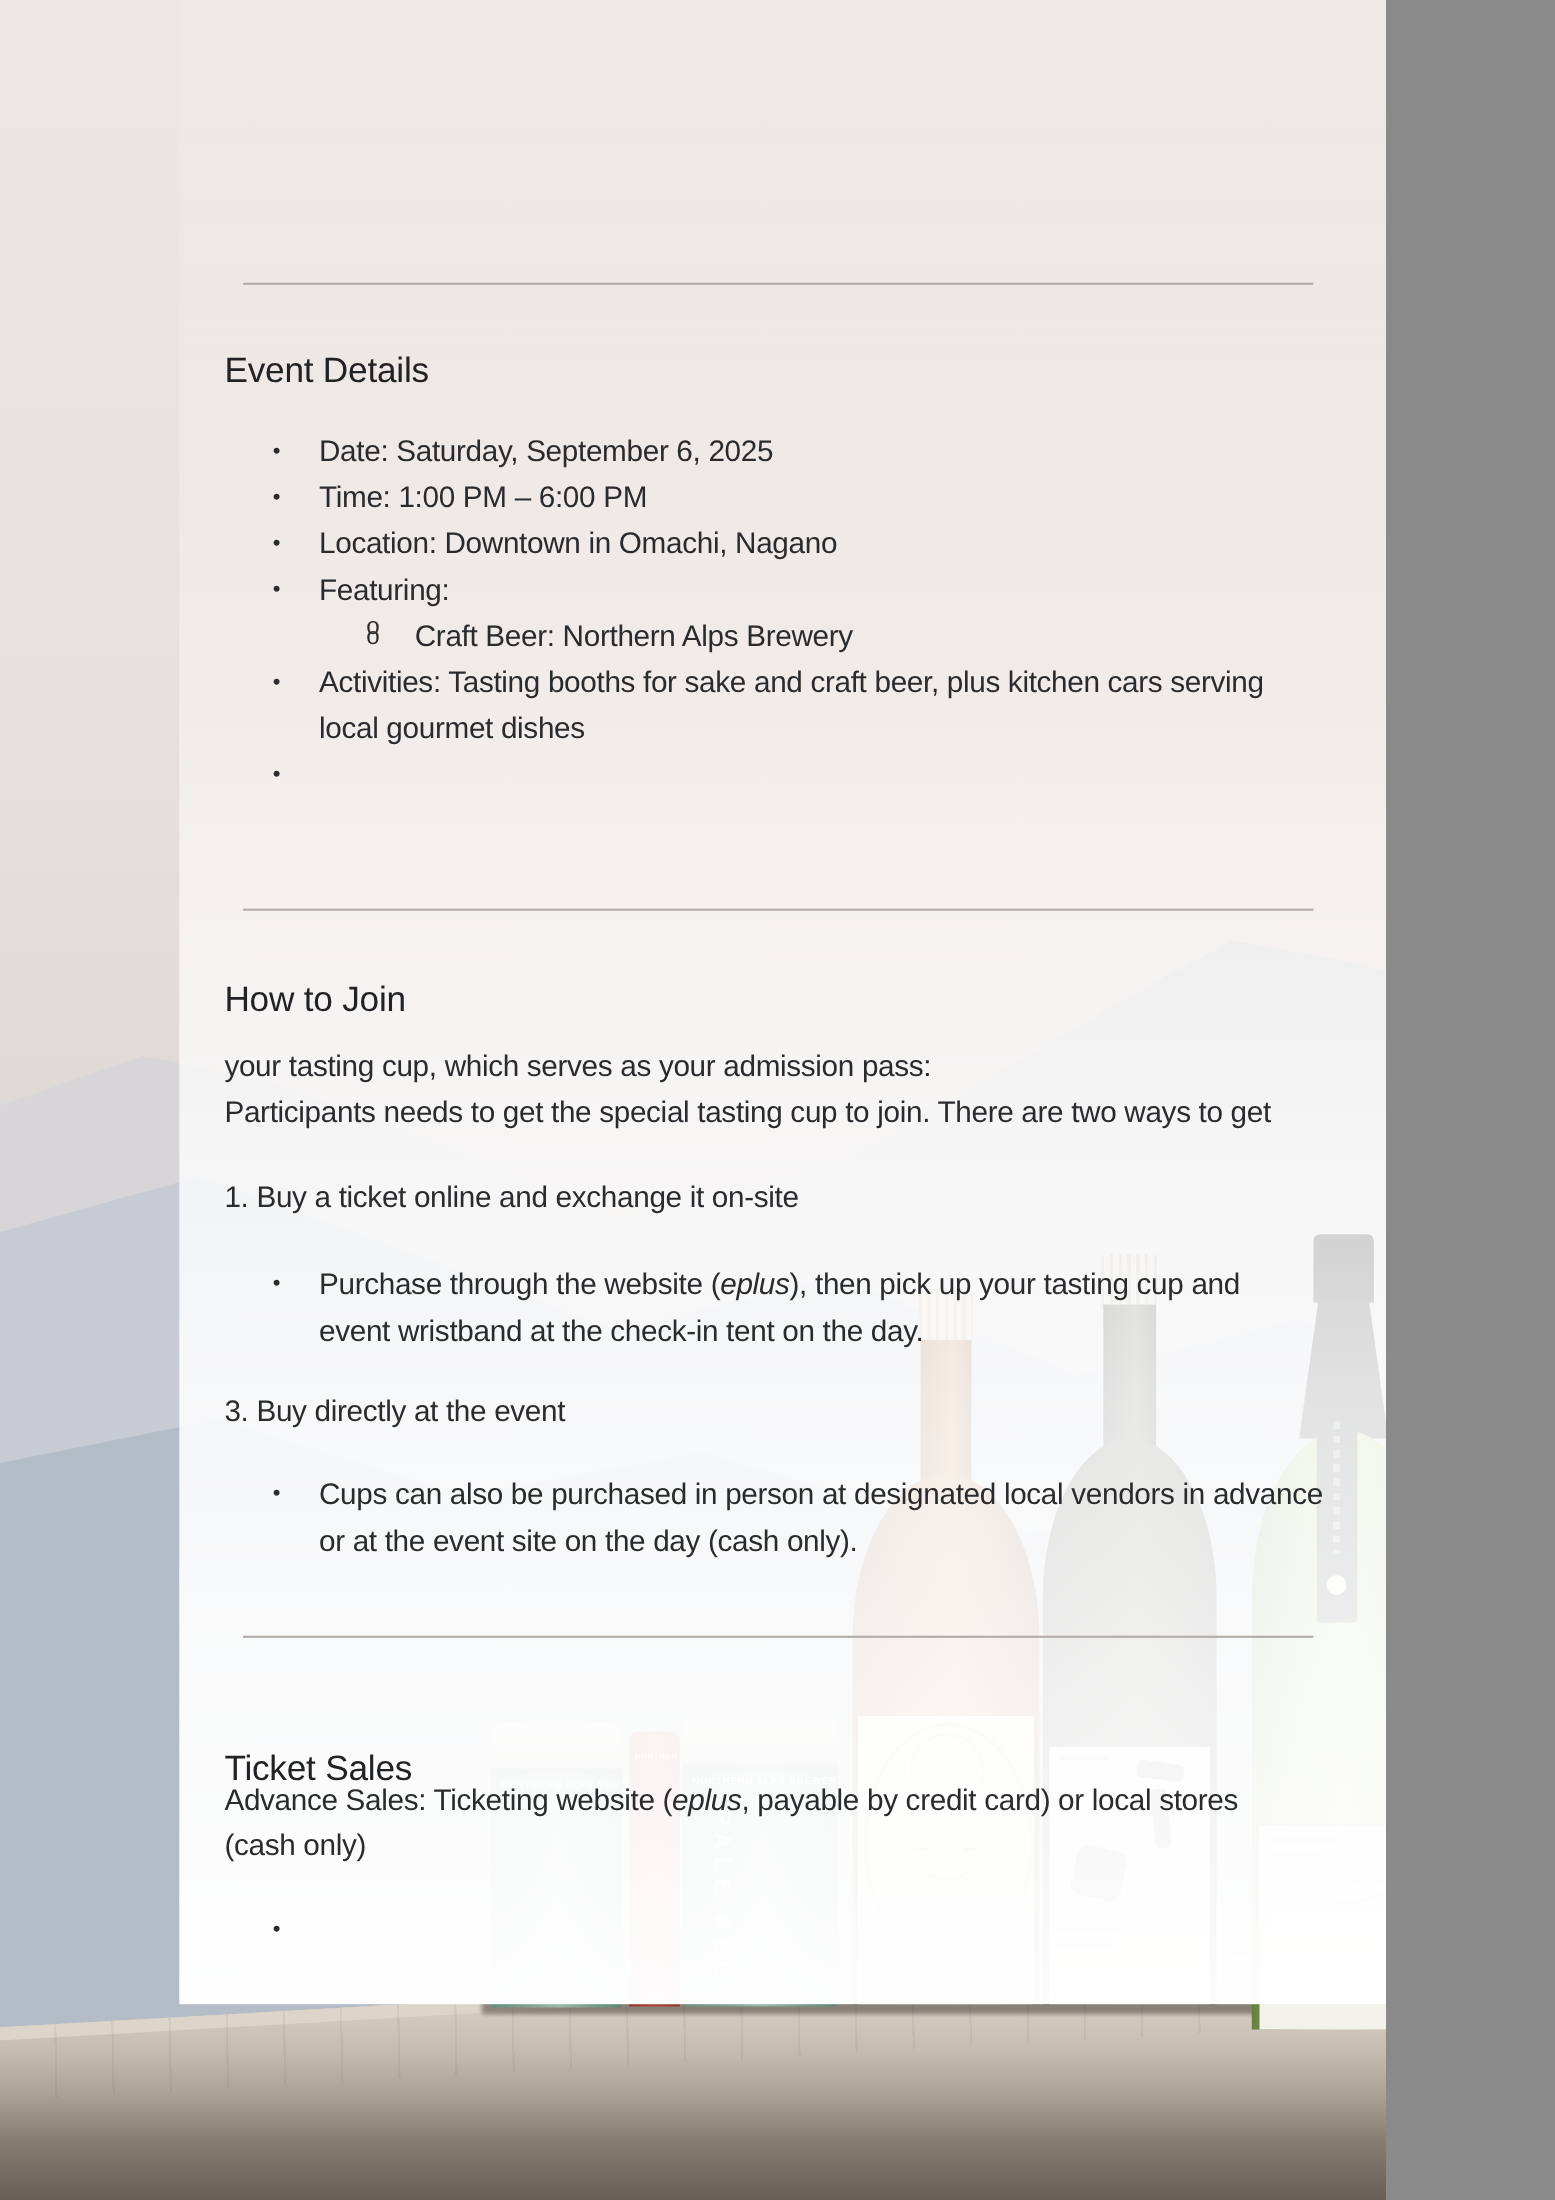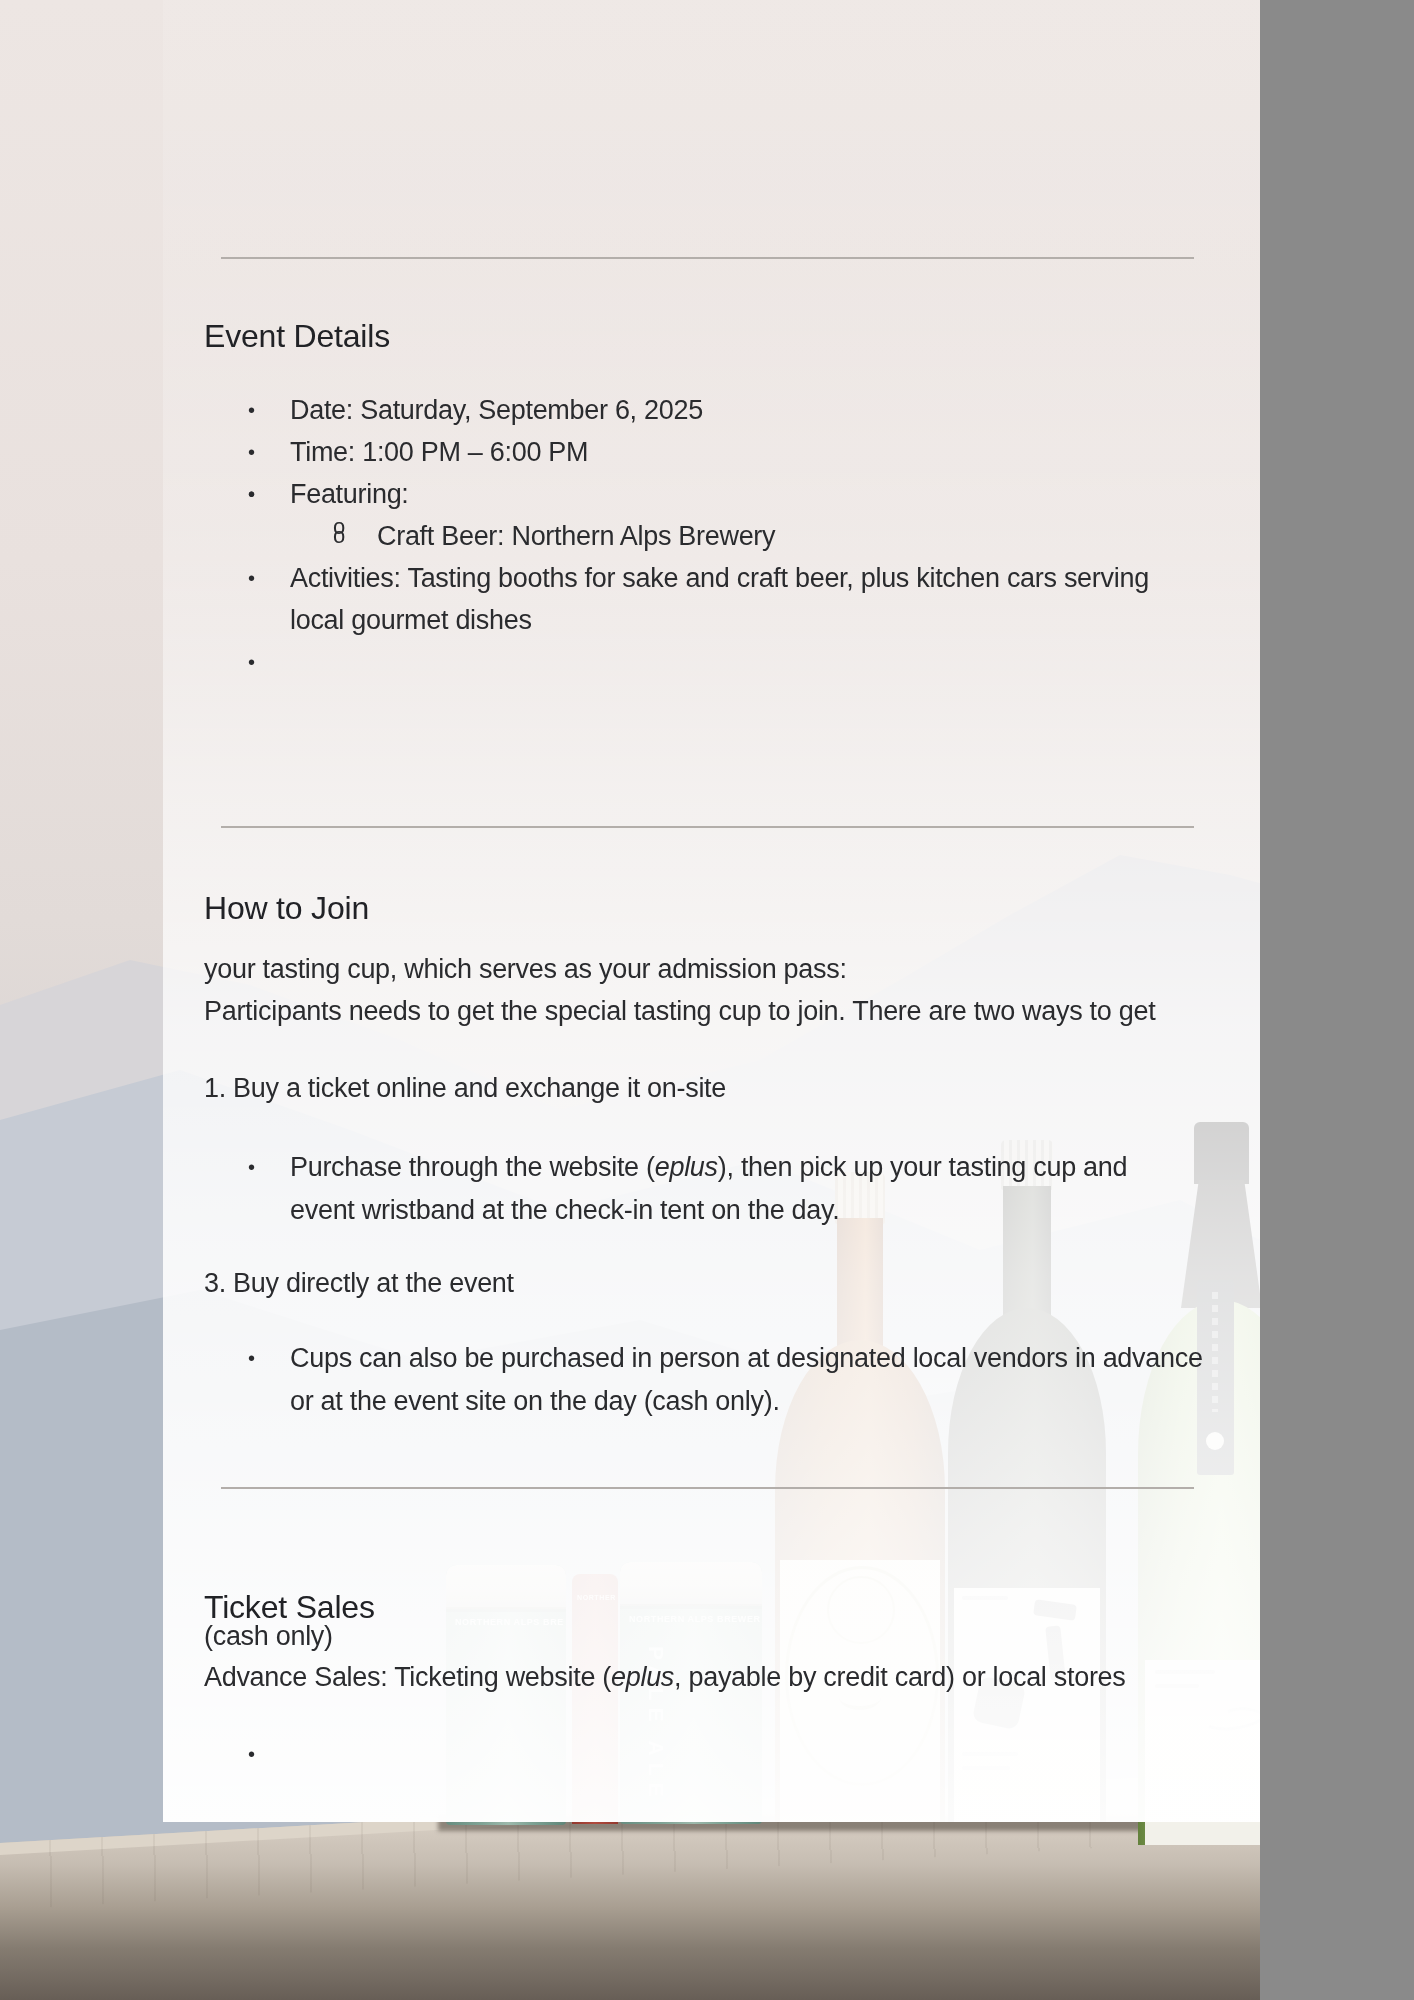--- a/index.html
+++ b/index.html
@@ -208,20 +208,21 @@
       <div class="row ind1">
         <span class="mk1">•</span>
         <span>Date: Saturday, September 6, 2025</span>
       </div>
       <div class="row ind1">
         <span class="mk1">•</span>
         <span>Time: 1:00 PM – 6:00 PM</span>
       </div>
       <div class="row ind1">
         <span class="mk1">•</span>
+        <span>Location: Downtown in Omachi, Nagano</span>
       </div>
       <div class="row ind1">
         <span class="mk1">•</span>
         <span>Featuring:</span>
       </div>
       <div class="row ind2">
         <span class="mk2">o</span>
       </div>
       <div class="row ind2">
         <span class="mk2 raised">o</span>
@@ -274,24 +275,24 @@
       <div class="row ind1">
         <span>or at the event site on the day (cash only).</span>
       </div>
     </div>
 
     <div class="divider" style="top:1487px;"></div>
 
     <div class="h2" style="top:1587px;">Ticket Sales</div>
 
     <div class="block lh41" style="top:1616px;">
-      <div class="row">(cash only)</div>
       <div class="row">
         <span>Advance Sales: Ticketing website (</span><span class="it">eplus</span><span>, payable by credit card) or local stores</span>
       </div>
+      <div class="row">(cash only)</div>
     </div>
 
     <div class="block" style="top:1733px;">
       <div class="row ind1">
         <span class="mk1">•</span>
       </div>
     </div>
 
   </div>
 </div>

